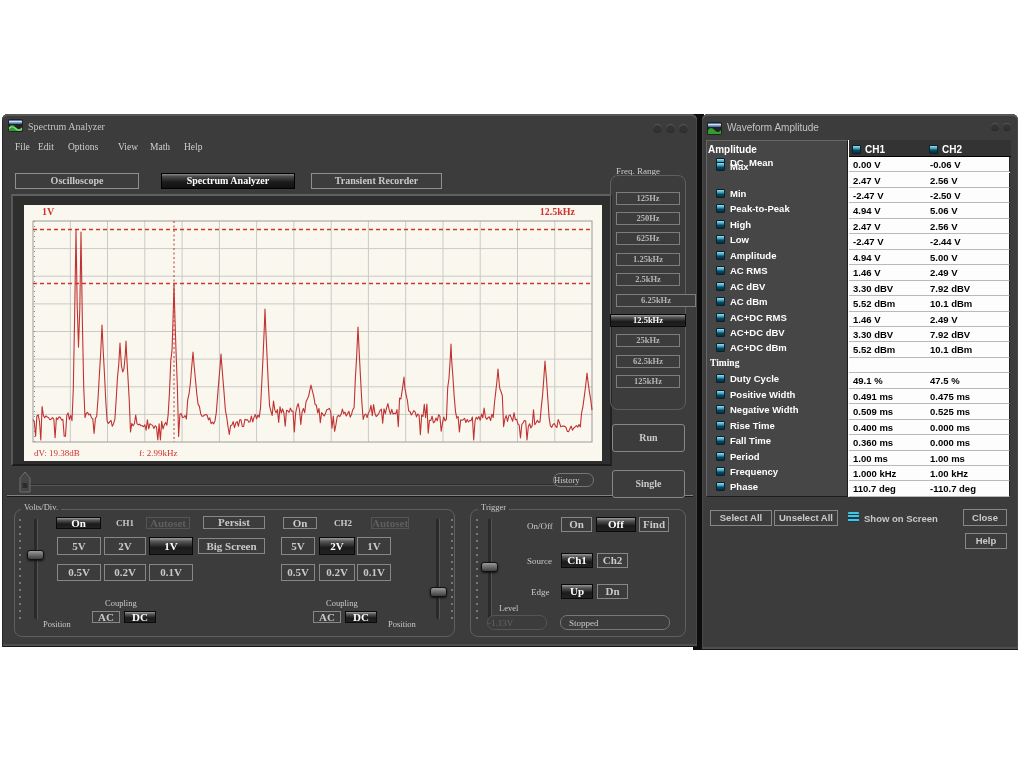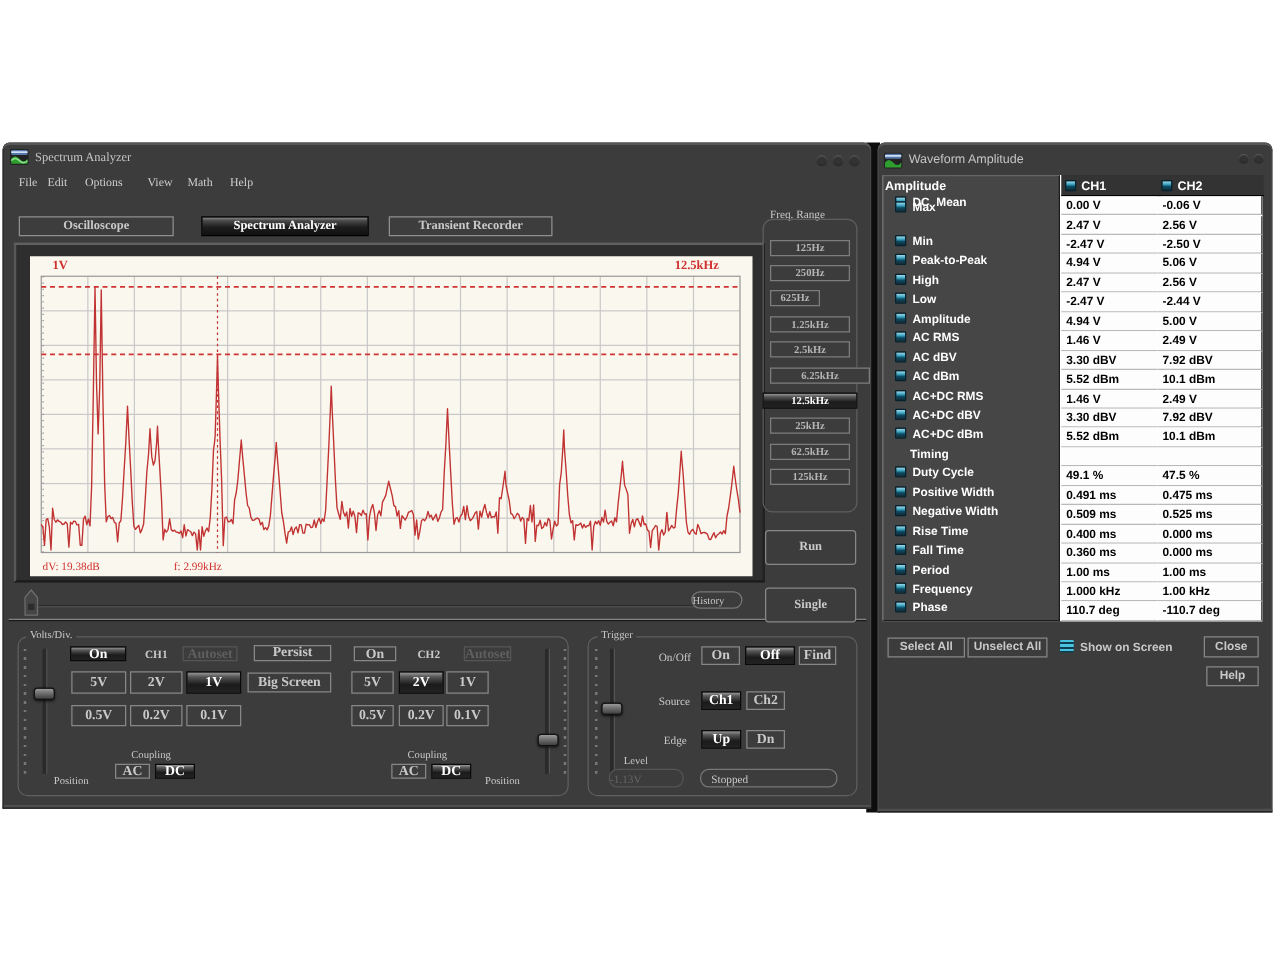--- a/index.html
+++ b/index.html
@@ -34,21 +34,21 @@
       border:1px solid #7d7d7d; color:#b5b5b5; font-size:8.5px; font-weight:bold;
       text-align:center; line-height:11px; }
 .fb.press { background:linear-gradient(180deg,#9a9a9a 0%,#555 22%,#1b1b1b 60%,#222 100%);
             border-color:#0a0a0a; color:#fff; }
 
 #tbl { position:absolute; left:4px; top:26px; width:304px; height:356.9px; background:#fff; }
 #tbl .namecol { position:absolute; left:0; top:0; width:142px; height:100%;
    background:#464646; border:1px solid #1c1c1c; border-top-color:#666; border-left-color:#666; }
 .pname { position:absolute; left:2px; width:138px; height:15px; color:#fff; font-size:9.5px;
          font-weight:bold; white-space:nowrap; padding-left:8px; }
-.pname.hdr2 { padding-left:20px; }
+.pname.hdr2 { padding-left:2px;font-family:Liberation Serif, serif; }
 .cbx { display:inline-block; width:9px; height:9px; margin-right:5px; vertical-align:-1px;
        background:linear-gradient(180deg,#9fdcec 0%,#3da4c0 35%,#0b4d66 60%,#122a36 100%);
        border:1px solid #06222e; border-radius:1px; }
 .cell { position:absolute; width:76px; height:15.45px; background:#fdfdfd; color:#000;
         font-size:9.5px; font-weight:bold; padding:2px 0 0 4px; border-bottom:1px solid #b9b9b9; white-space:nowrap; }
 .cell.c1 { left:143px; width:77px; }
 .cell.c2 { left:220px; width:84px; border-right:1px solid #222; }
 .thdr { position:absolute; top:0; height:17px; background:#333; color:#fff; font-size:10px;
         font-weight:bold; padding-top:4px; }
 </style></head>
@@ -129,21 +129,21 @@
   <svg class="abs" style="left:16px;top:357px" width="14" height="23" viewBox="0 0 14 23">
     <path d="M7 1 L12 7 L12 21 L2 21 L2 7 Z" fill="#454545" stroke="#6e6e6e" stroke-width="1"></path>
     <rect x="4.5" y="12" width="5" height="5" fill="#2c2c2c"></rect>
   </svg>
   <div class="rbtn" style="left:551px;top:359px;width:41px;height:14px;line-height:13px;font-size:8.5px">History</div>
 
   <div class="lbl" style="left:614px;top:52px;font-size:9px">Freq. Range</div>
   <div class="grp" style="left:608px;top:61px;width:76px;height:235px"></div>
   <div class="fb" style="top:78px;left:614px;width:64px">125Hz</div>
     <div class="fb" style="top:98px;left:614px;width:64px">250Hz</div>
-    <div class="fb" style="top:118px;left:614px;width:40px">625Hz</div>
+    <div class="fb" style="top:118px;left:614px;width:64px">625Hz</div>
     <div class="fb" style="top:139px;left:614px;width:64px">1.25kHz</div>
     <div class="fb" style="top:159px;left:614px;width:64px">2.5kHz</div>
     <div class="fb" style="top:180px;left:614px;width:80px">6.25kHz</div>
     <div class="fb press" style="top:200px;left:608px;width:76px">12.5kHz</div>
     <div class="fb" style="top:220px;left:614px;width:64px">25kHz</div>
     <div class="fb" style="top:241px;left:614px;width:64px">62.5kHz</div>
     <div class="fb" style="top:261px;left:614px;width:64px">125kHz</div>
   <div class="btn" style="left:610px;top:310px;width:73px;height:28px;line-height:26px;font-size:10px;border-radius:3px">Run</div>
   <div class="btn" style="left:610px;top:356px;width:73px;height:28px;line-height:26px;font-size:10px;border-radius:3px">Single</div>
 

